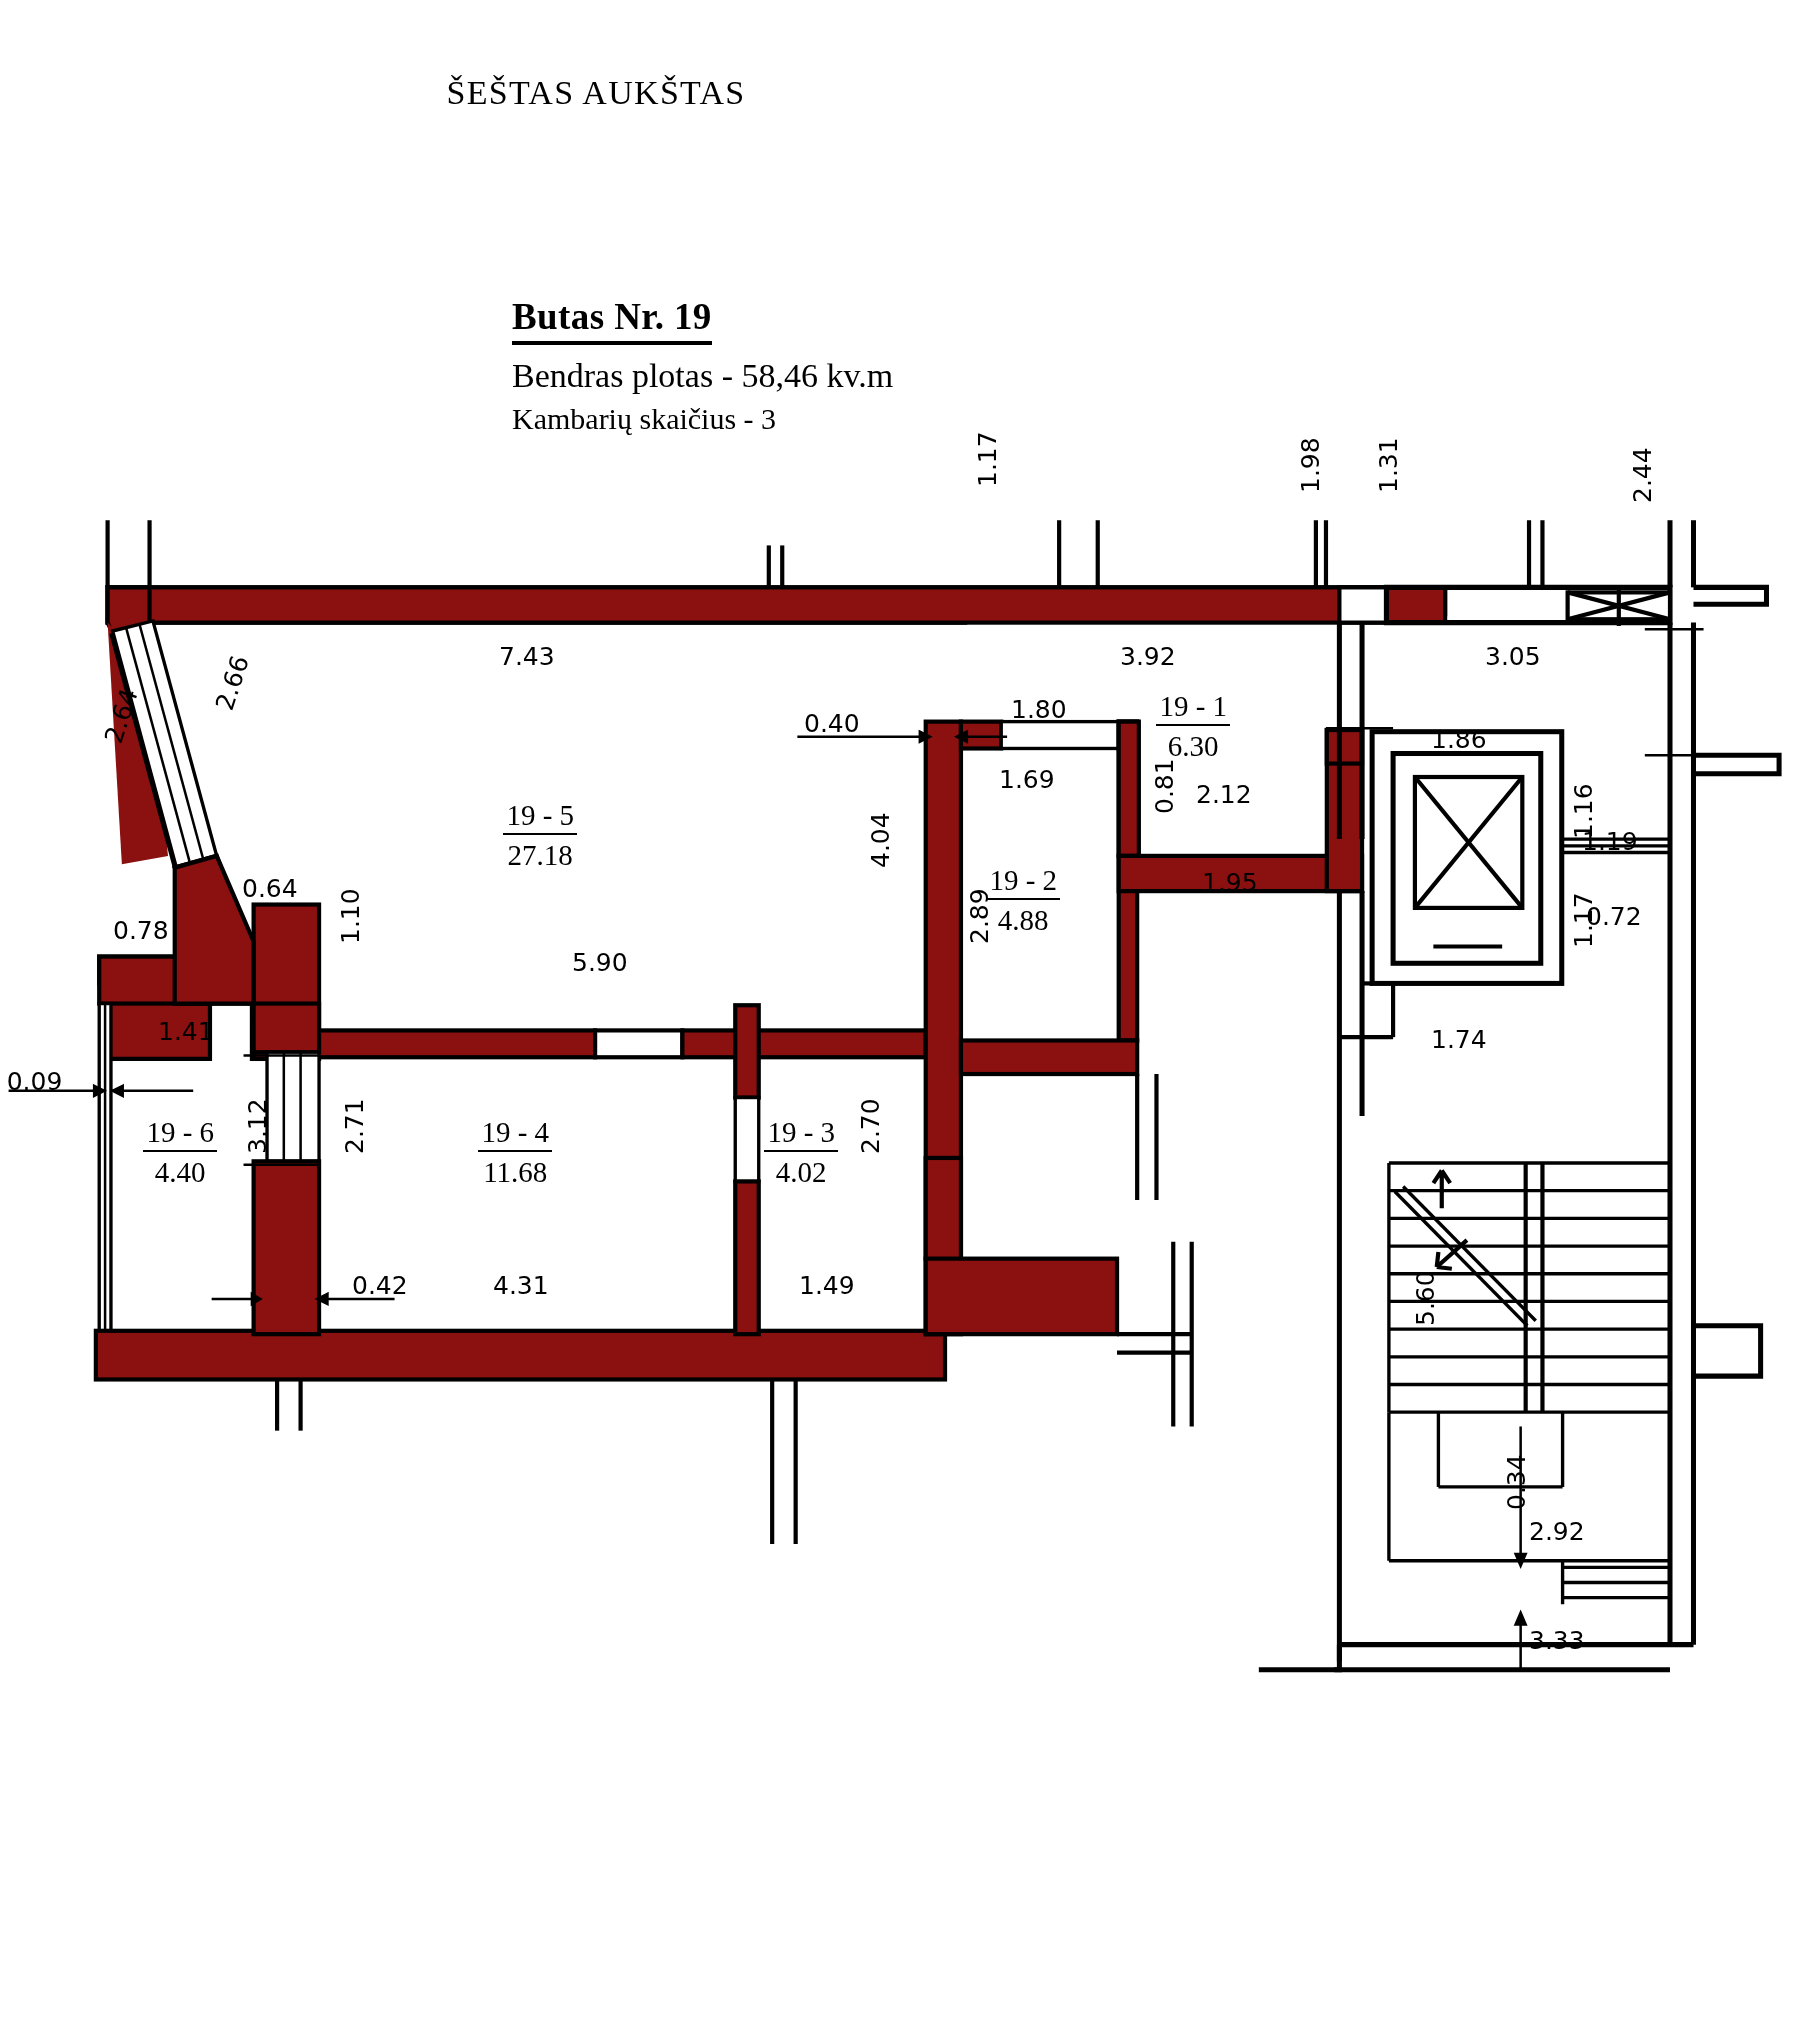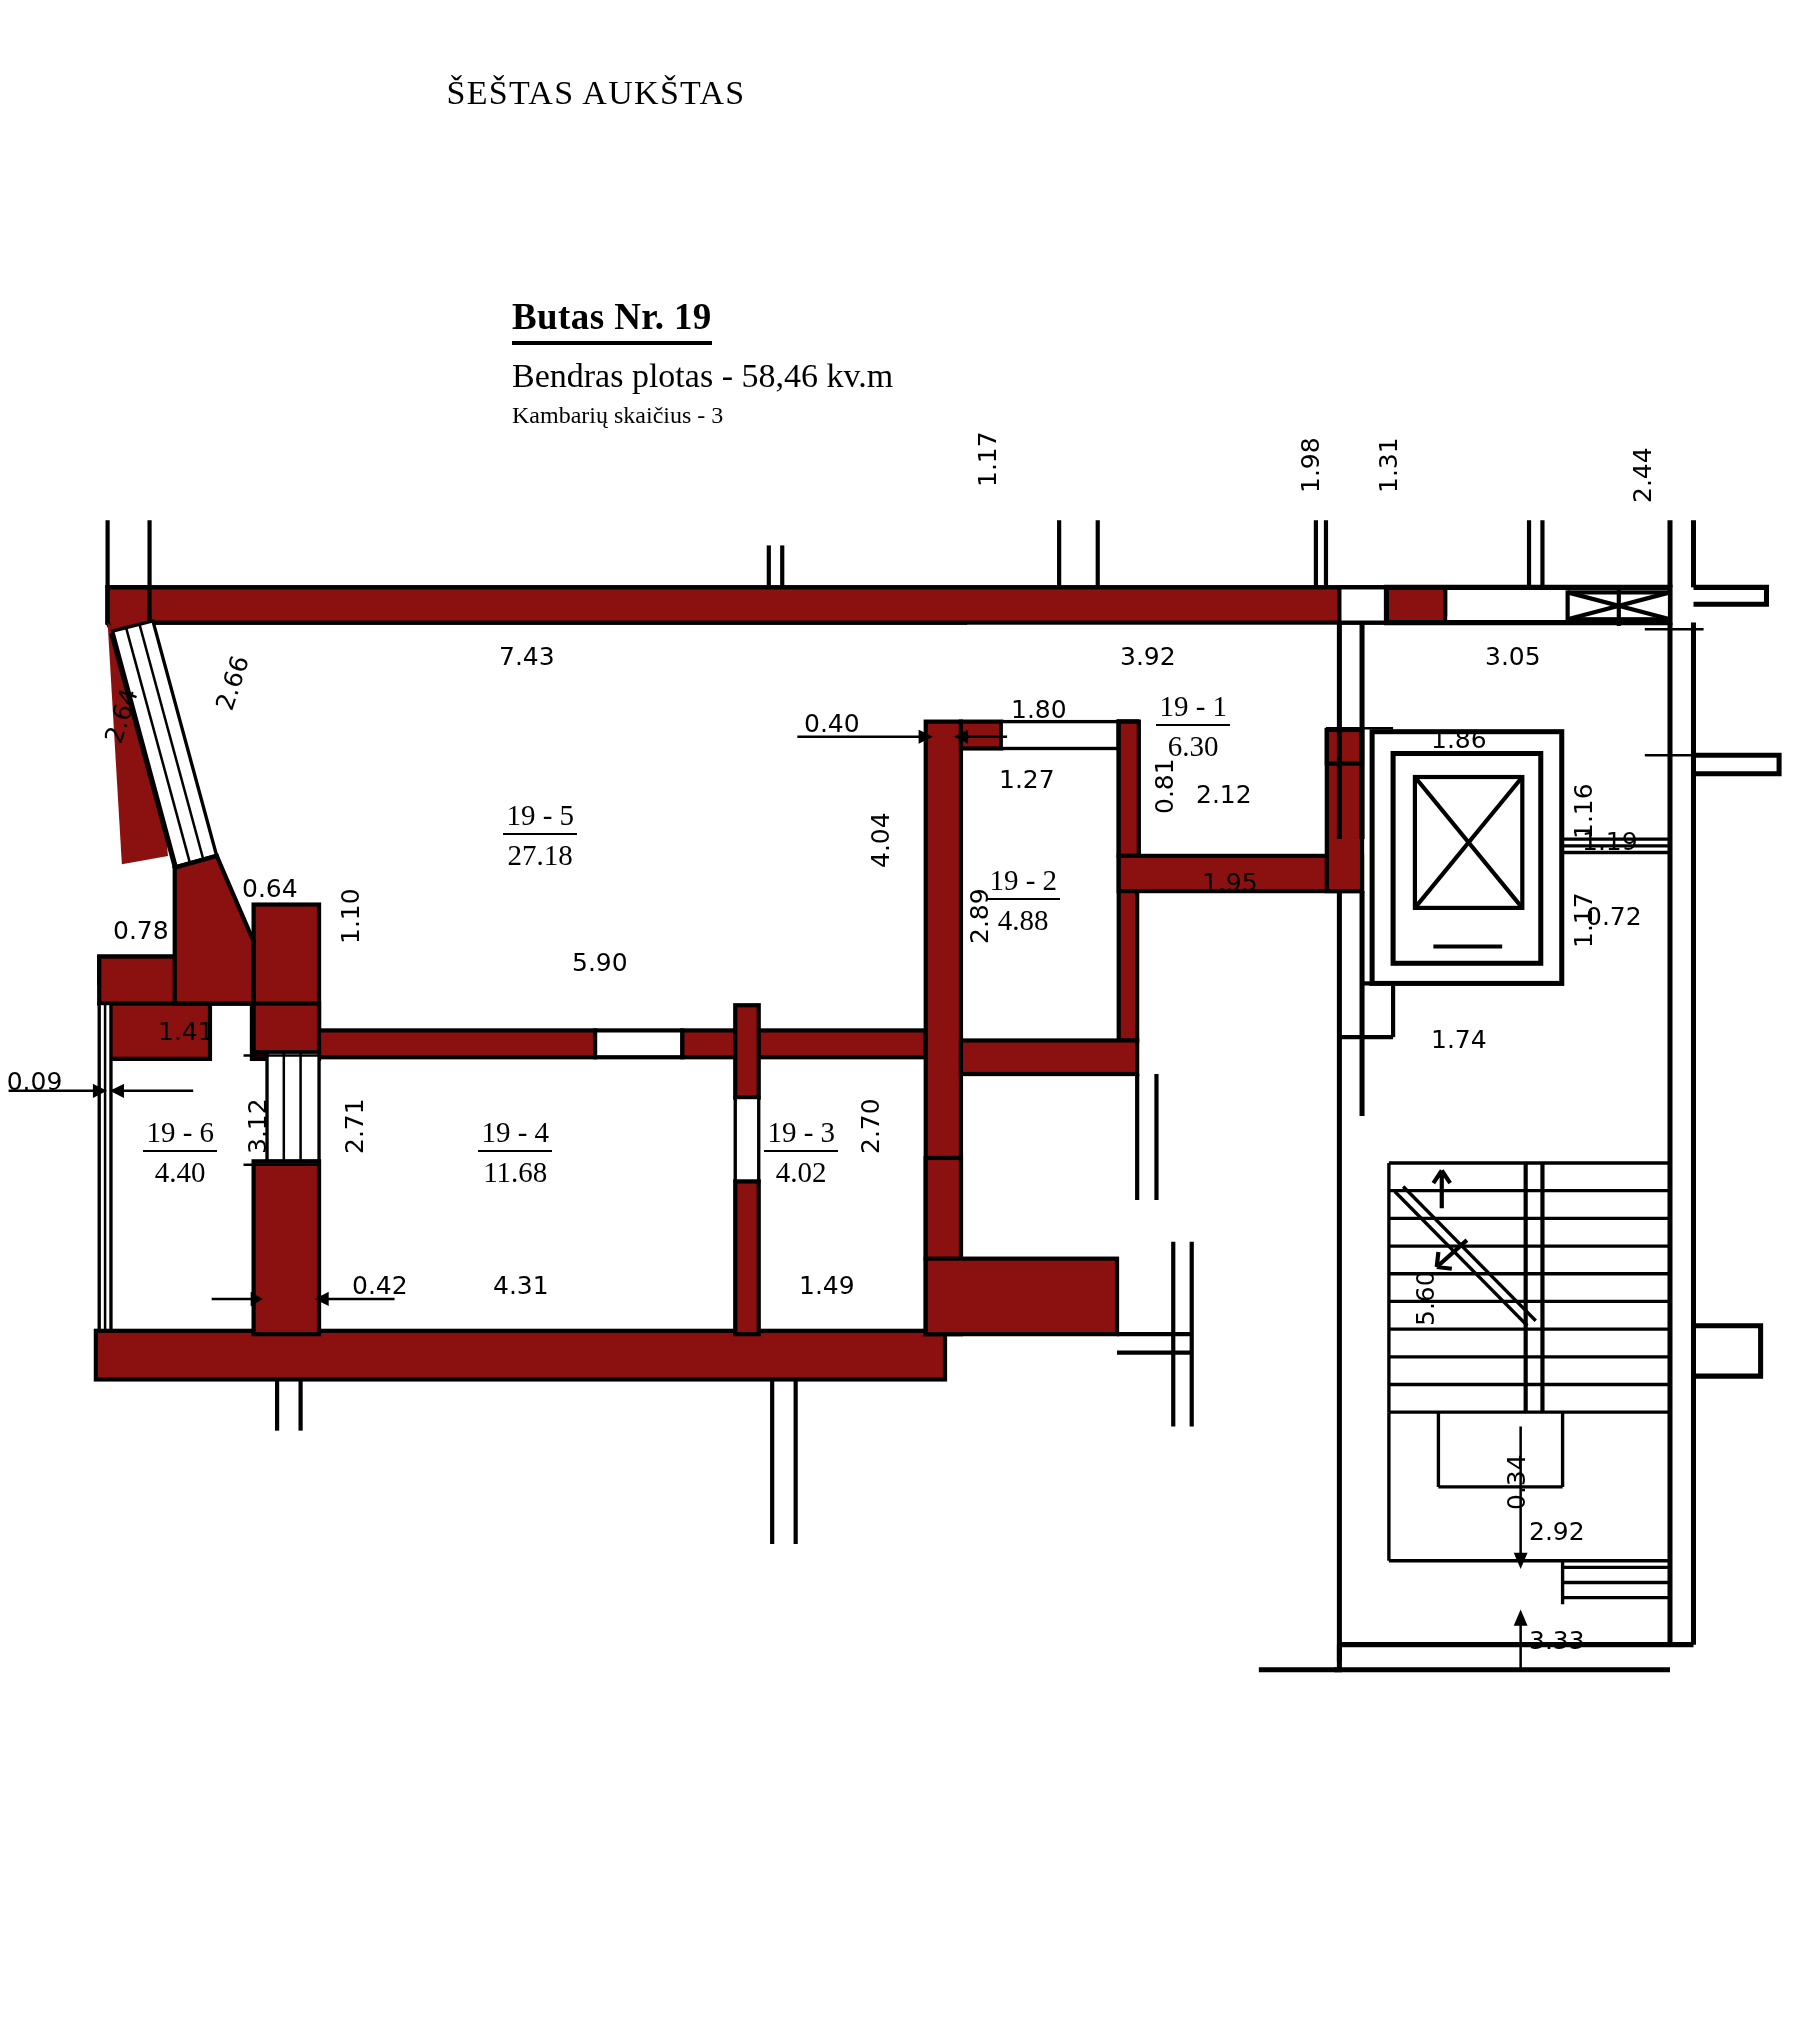--- a/index.html
+++ b/index.html
@@ -6,21 +6,21 @@
   body{width:1812px;height:2039px;position:relative;overflow:hidden;
        font-family:"Liberation Serif", serif;color:#000;}
 
   
   #floor-title{position:absolute;left:0;top:74px;width:1192px;text-align:center;
       font-size:34px;font-weight:400;letter-spacing:1.3px;font-family:"Liberation Serif",serif;}
   #apt-block{position:absolute;left:512px;top:295px;}
   #apt-name{font-size:37px;font-weight:bold;border-bottom:4.2px solid #000;
       display:inline-block;padding-bottom:3.4px;letter-spacing:0.4px;}
   #apt-area{font-size:34px;margin-top:11.7px;white-space:nowrap;}
-  #apt-rooms{font-size:24px;margin-top:6.7px;white-space:nowrap;}
+  #apt-rooms{font-size:30px;margin-top:6.7px;white-space:nowrap;}
 
   
   #plan{position:absolute;left:0;top:0;width:1812px;height:2039px;}
   #plan svg{display:block;}
 
   
   .dim{position:absolute;font-family:"DejaVu Sans",sans-serif;font-size:25px;
        color:#000;white-space:nowrap;letter-spacing:0px;}
   .dim.v{transform:rotate(-90deg);transform-origin:left top;}
   .rlabel{position:absolute;font-family:"Liberation Serif",serif;font-size:29px;
@@ -278,21 +278,21 @@
 <div class="dim" style="left:493px;top:1271px;">4.31</div>
 <div class="dim" style="left:799px;top:1271px;">1.49</div>
 <div class="dim v" style="left:856px;top:1154px;">2.70</div>
 
 <div class="dim" style="left:572px;top:948px;">5.90</div>
 <div class="dim v" style="left:866px;top:868px;">4.04</div>
 <div class="dim" style="left:804px;top:709px;">0.40</div>
 
 <div class="dim v" style="left:973px;top:487px;">1.17</div>
 <div class="dim" style="left:1011px;top:695px;">1.80</div>
-<div class="dim" style="left:999px;top:765px;">1.27</div>
+<div class="dim" style="left:999px;top:765px;">1.69</div>
 <div class="dim v" style="left:965px;top:944px;">2.89</div>
 <div class="dim v" style="left:1150px;top:814px;">0.81</div>
 
 <div class="dim" style="left:1196px;top:780px;">2.12</div>
 <div class="dim v" style="left:1296px;top:493px;">1.98</div>
 <div class="dim" style="left:1202px;top:868px;">1.95</div>
 
 <div class="dim v" style="left:1374px;top:493px;">1.31</div>
 <div class="dim" style="left:1431px;top:725px;">1.86</div>
 <div class="dim v" style="left:1628px;top:503px;">2.44</div>

